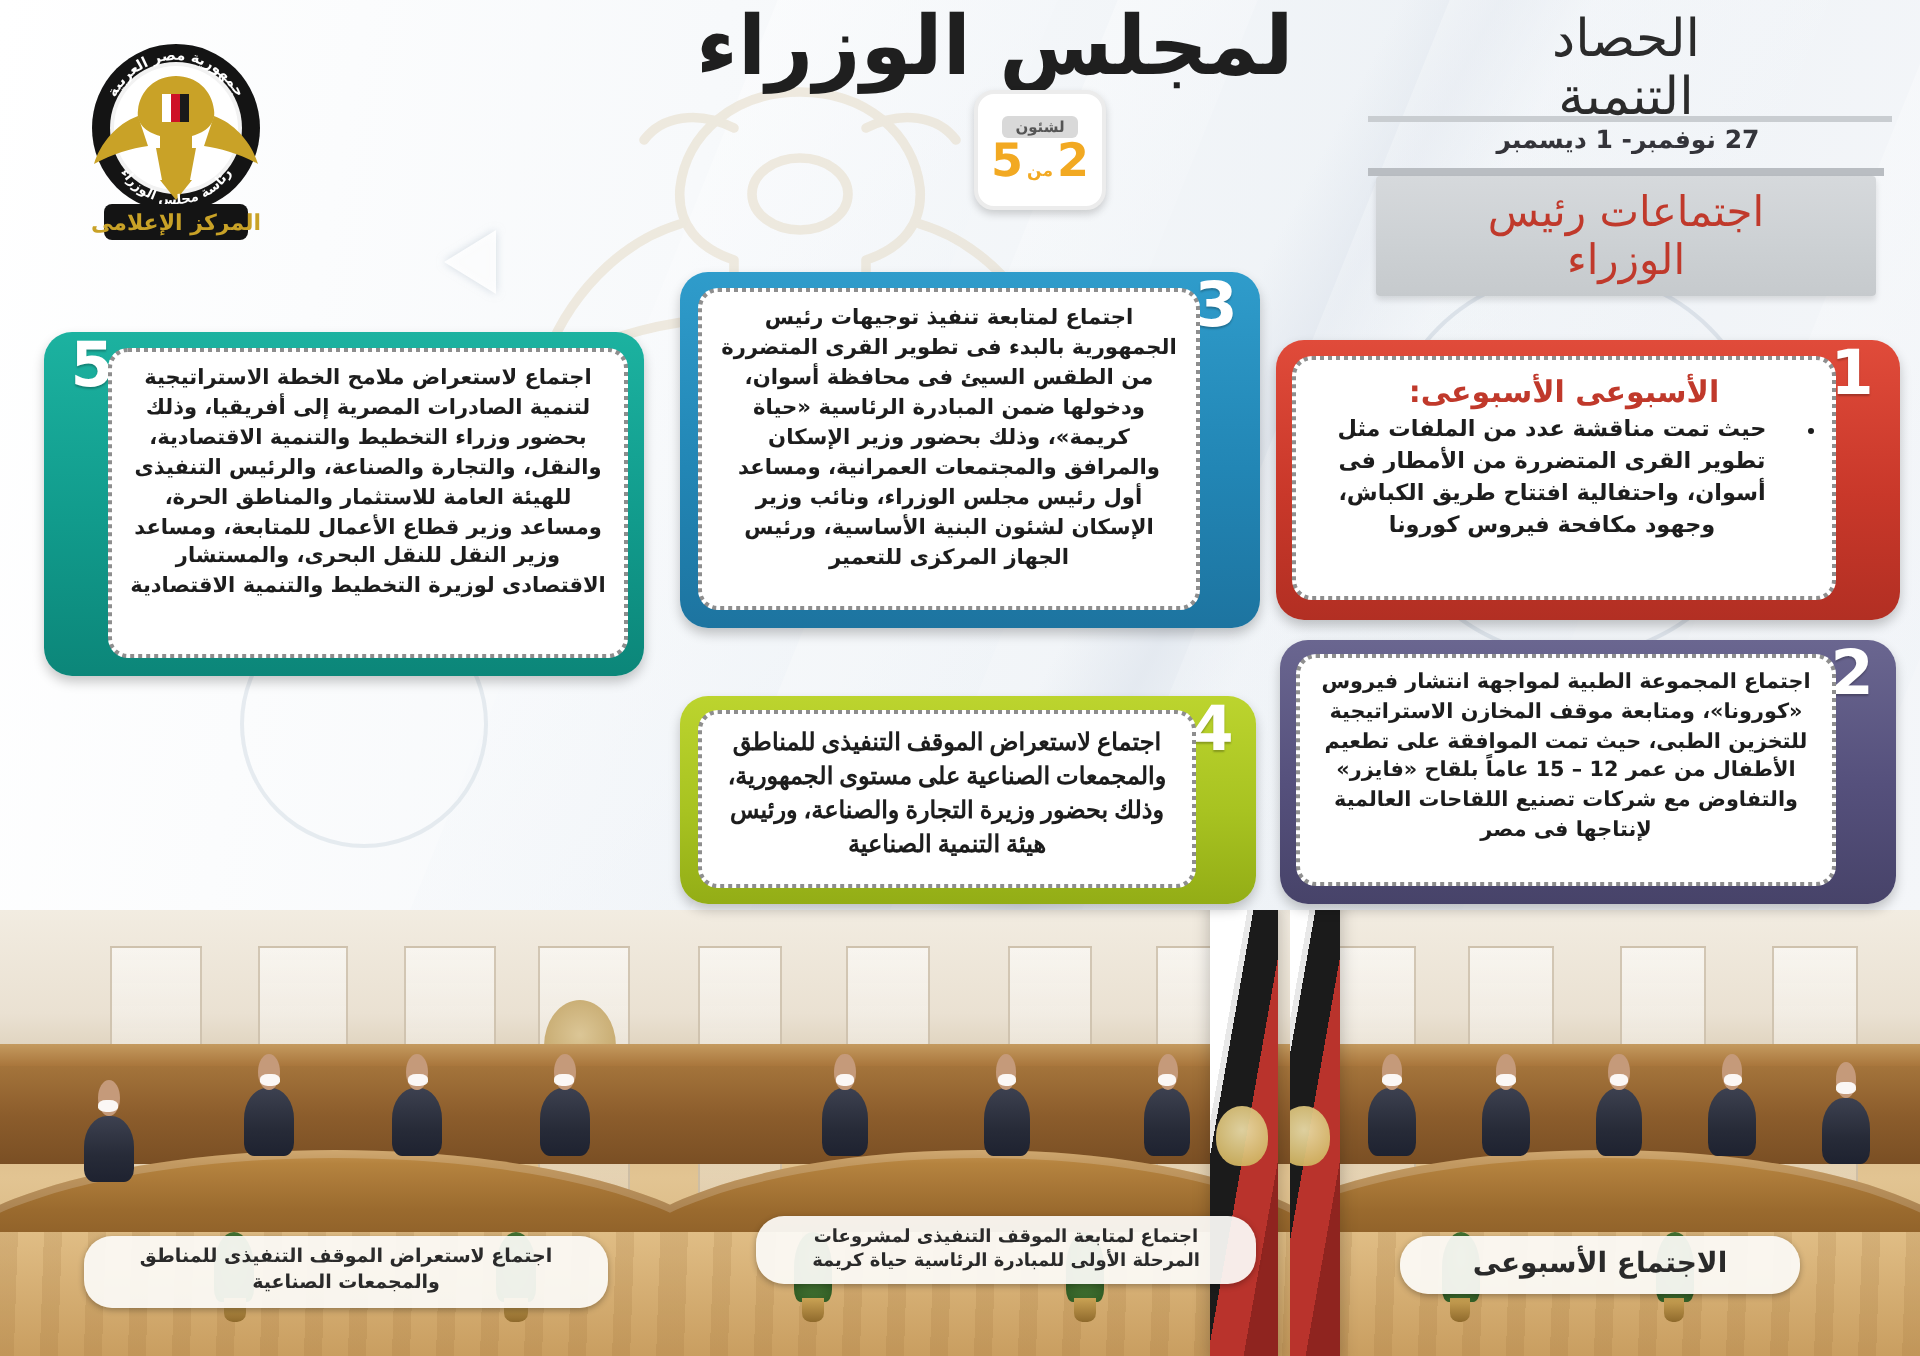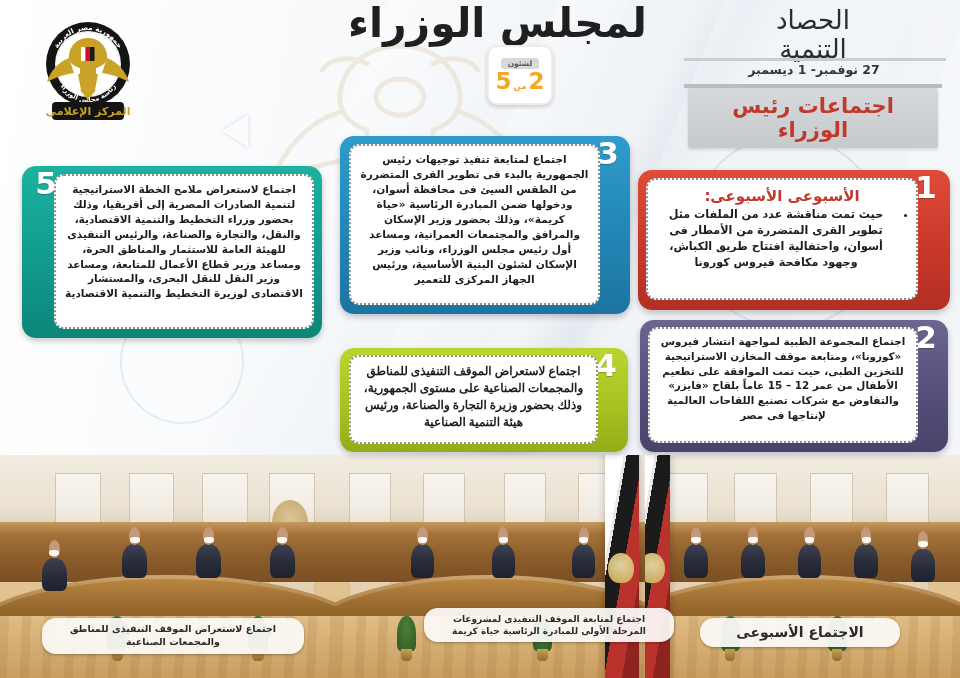--- a/index.html
+++ b/index.html
@@ -189,21 +189,21 @@
     border-radius: 14px;
     box-shadow: 0 1px 3px rgba(0,0,0,.3);
     color: #2a2a2a;
     font-weight: bold;
     text-align: center;
     line-height: 1.35;
     padding: 5px 14px;
     box-sizing: border-box;
   }
   .caption.c-left  { left: 42px;  top: 618px; width: 262px; font-size: 9.5px; }
-  .caption.c-mid   { left: 378px; top: 608px; width: 250px; font-size: 9px; margin-left: 46px; }
+  .caption.c-mid   { left: 378px; top: 608px; width: 250px; font-size: 9px; }
   .caption.c-right { left: 700px; top: 618px; width: 200px; font-size: 14px; }
 
   
   .logo {
     position: absolute;
     left: 36px; top: 14px;
     width: 104px; height: 112px;
   }
 
   .hdr-title {
@@ -246,21 +246,21 @@
     border-radius: 2px;
     box-shadow: 0 2px 3px rgba(0,0,0,.12);
   }
   .section-bar .section-title {
     position: absolute; inset: 0;
     display: flex;
     flex-direction: column;
     align-items: center;
     justify-content: center;
     color: #c0392b;
-    font-weight: bold;
+    font-weight: normal;
     font-size: 21px;
     line-height: 1.15;
     text-align: center;
   }
 
   
   .page-badge {
     position: absolute;
     left: 487px; top: 45px;
     width: 62px; height: 56px;

